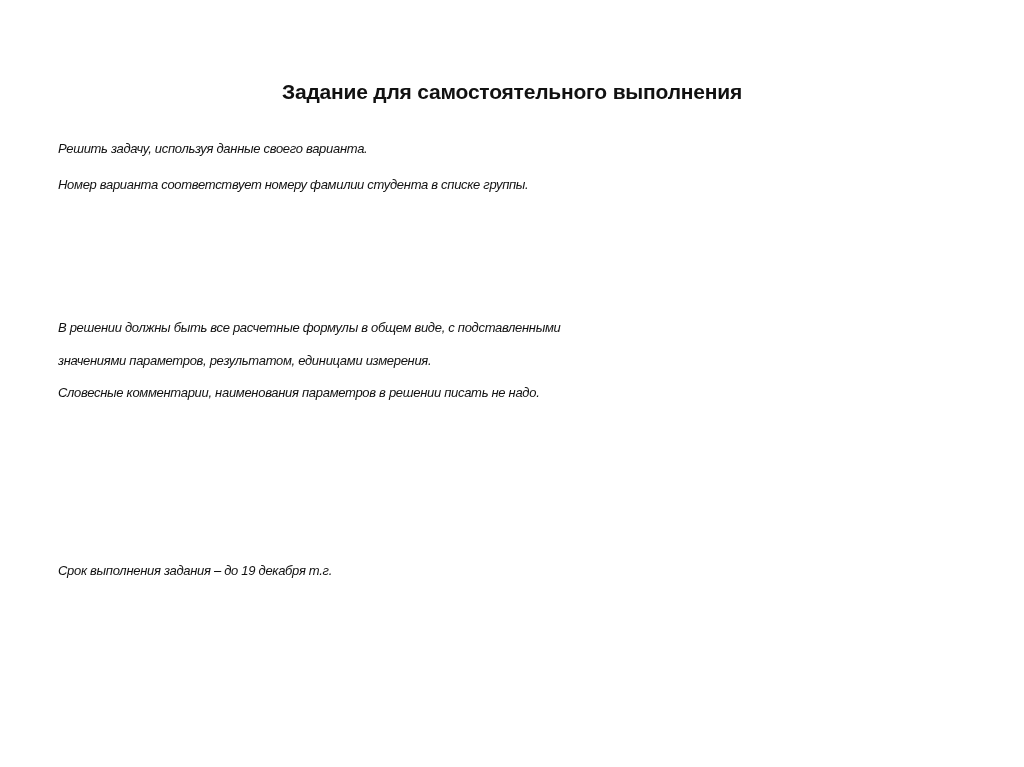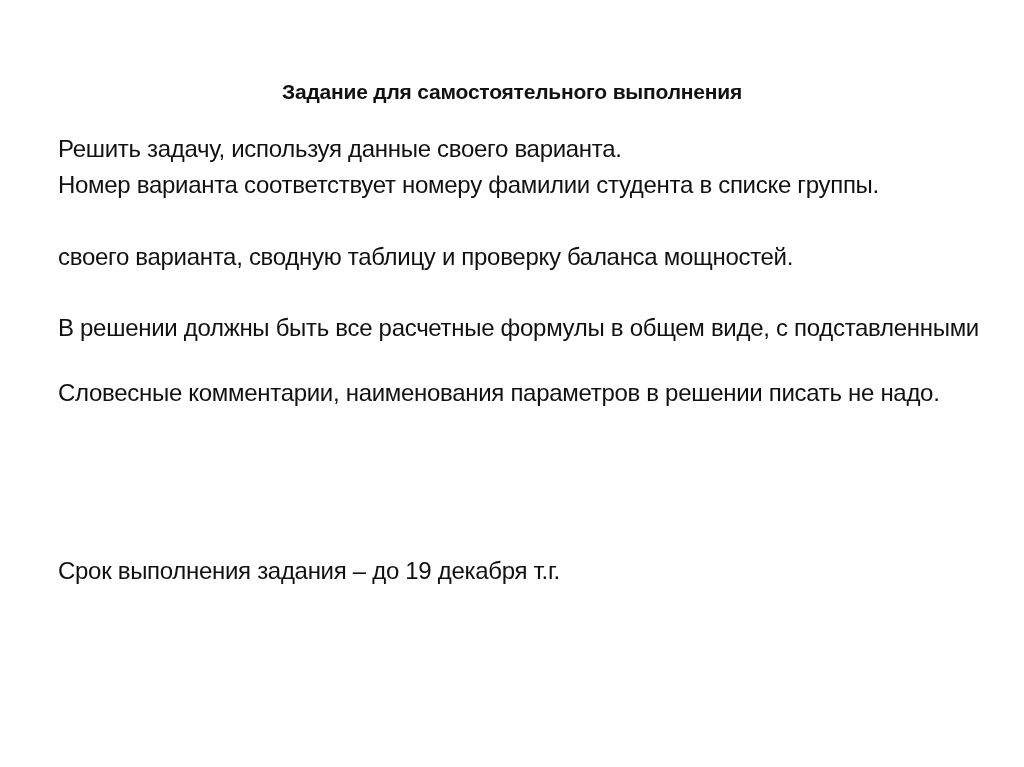--- a/index.html
+++ b/index.html
@@ -7,45 +7,46 @@
     width: 1024px; height: 767px; overflow: hidden; position: relative;
     font-family: "Liberation Sans", sans-serif; color: #111111;
   }
   .slide-title {
     position: absolute; left: 0; top: 80px; width: 1024px;
     text-align: center; font-weight: bold; font-size: 21px;
     letter-spacing: -0.2px;
   }
   .para {
     position: absolute; left: 58px; width: 920px;
-    font-size: 24px; line-height: 33px; letter-spacing: -0.3px;
+    font-size: 13px; line-height: 33px; letter-spacing: -0.3px;
     white-space: nowrap;
+    font-style: italic;
   }
   .line { display: block; }
 </style>
 </head>
 <body>
 
 <div>
   <div class="slide-title">Задание для самостоятельного выполнения</div>
 
   <div class="para" style="top:132px">
     <span class="line">Решить задачу, используя данные своего варианта.</span>
   </div>
 
   <div class="para" style="top:168px">
     <span class="line">Номер варианта соответствует номеру фамилии студента в списке группы.</span>
   </div>
 
   <div class="para" style="top:240px">
-    <span class="line">своего варианта, сводную таблицу и проверку баланса мощностей.</span>
   </div>
 
   <div class="para" style="top:311px">
     <span class="line">В решении должны быть все расчетные формулы в общем виде, с подставленными</span>
+    <span class="line">значениями параметров, результатом, единицами измерения.</span>
   </div>
 
   <div class="para" style="top:376px">
     <span class="line">Словесные комментарии, наименования параметров в решении писать не надо.</span>
   </div>
 
   <div class="para" style="top:451px">
   </div>
 
   <div class="para" style="top:519px">

